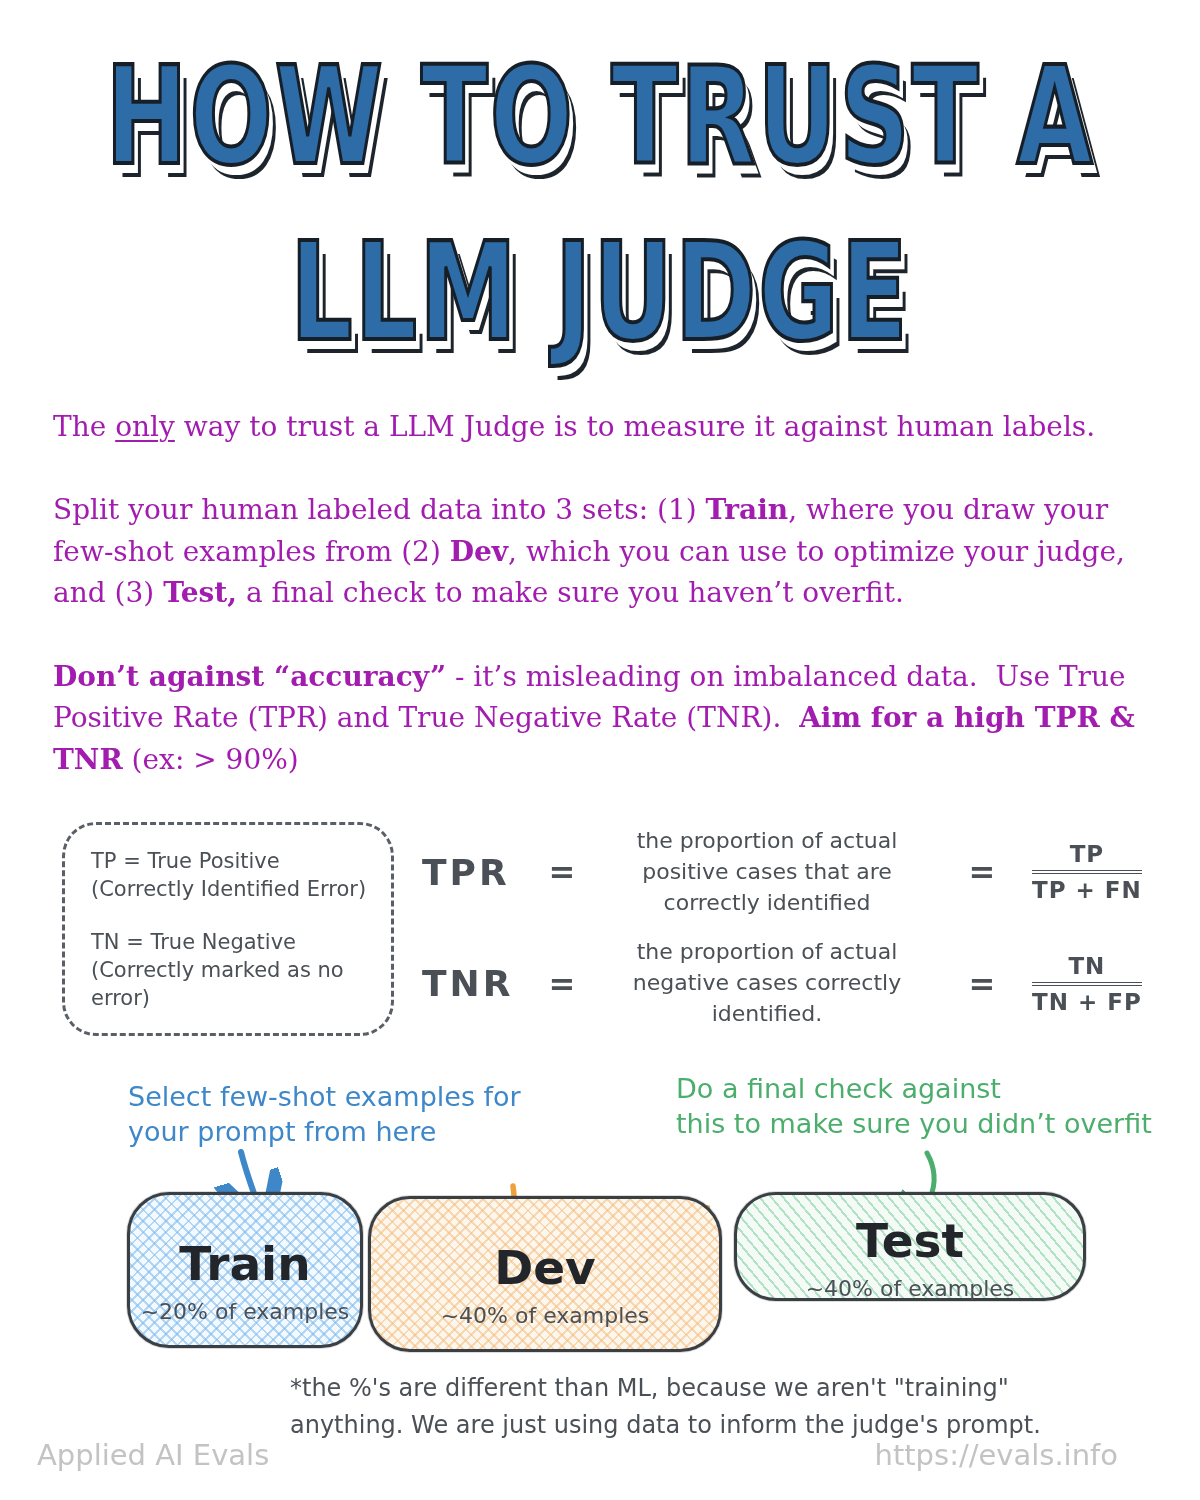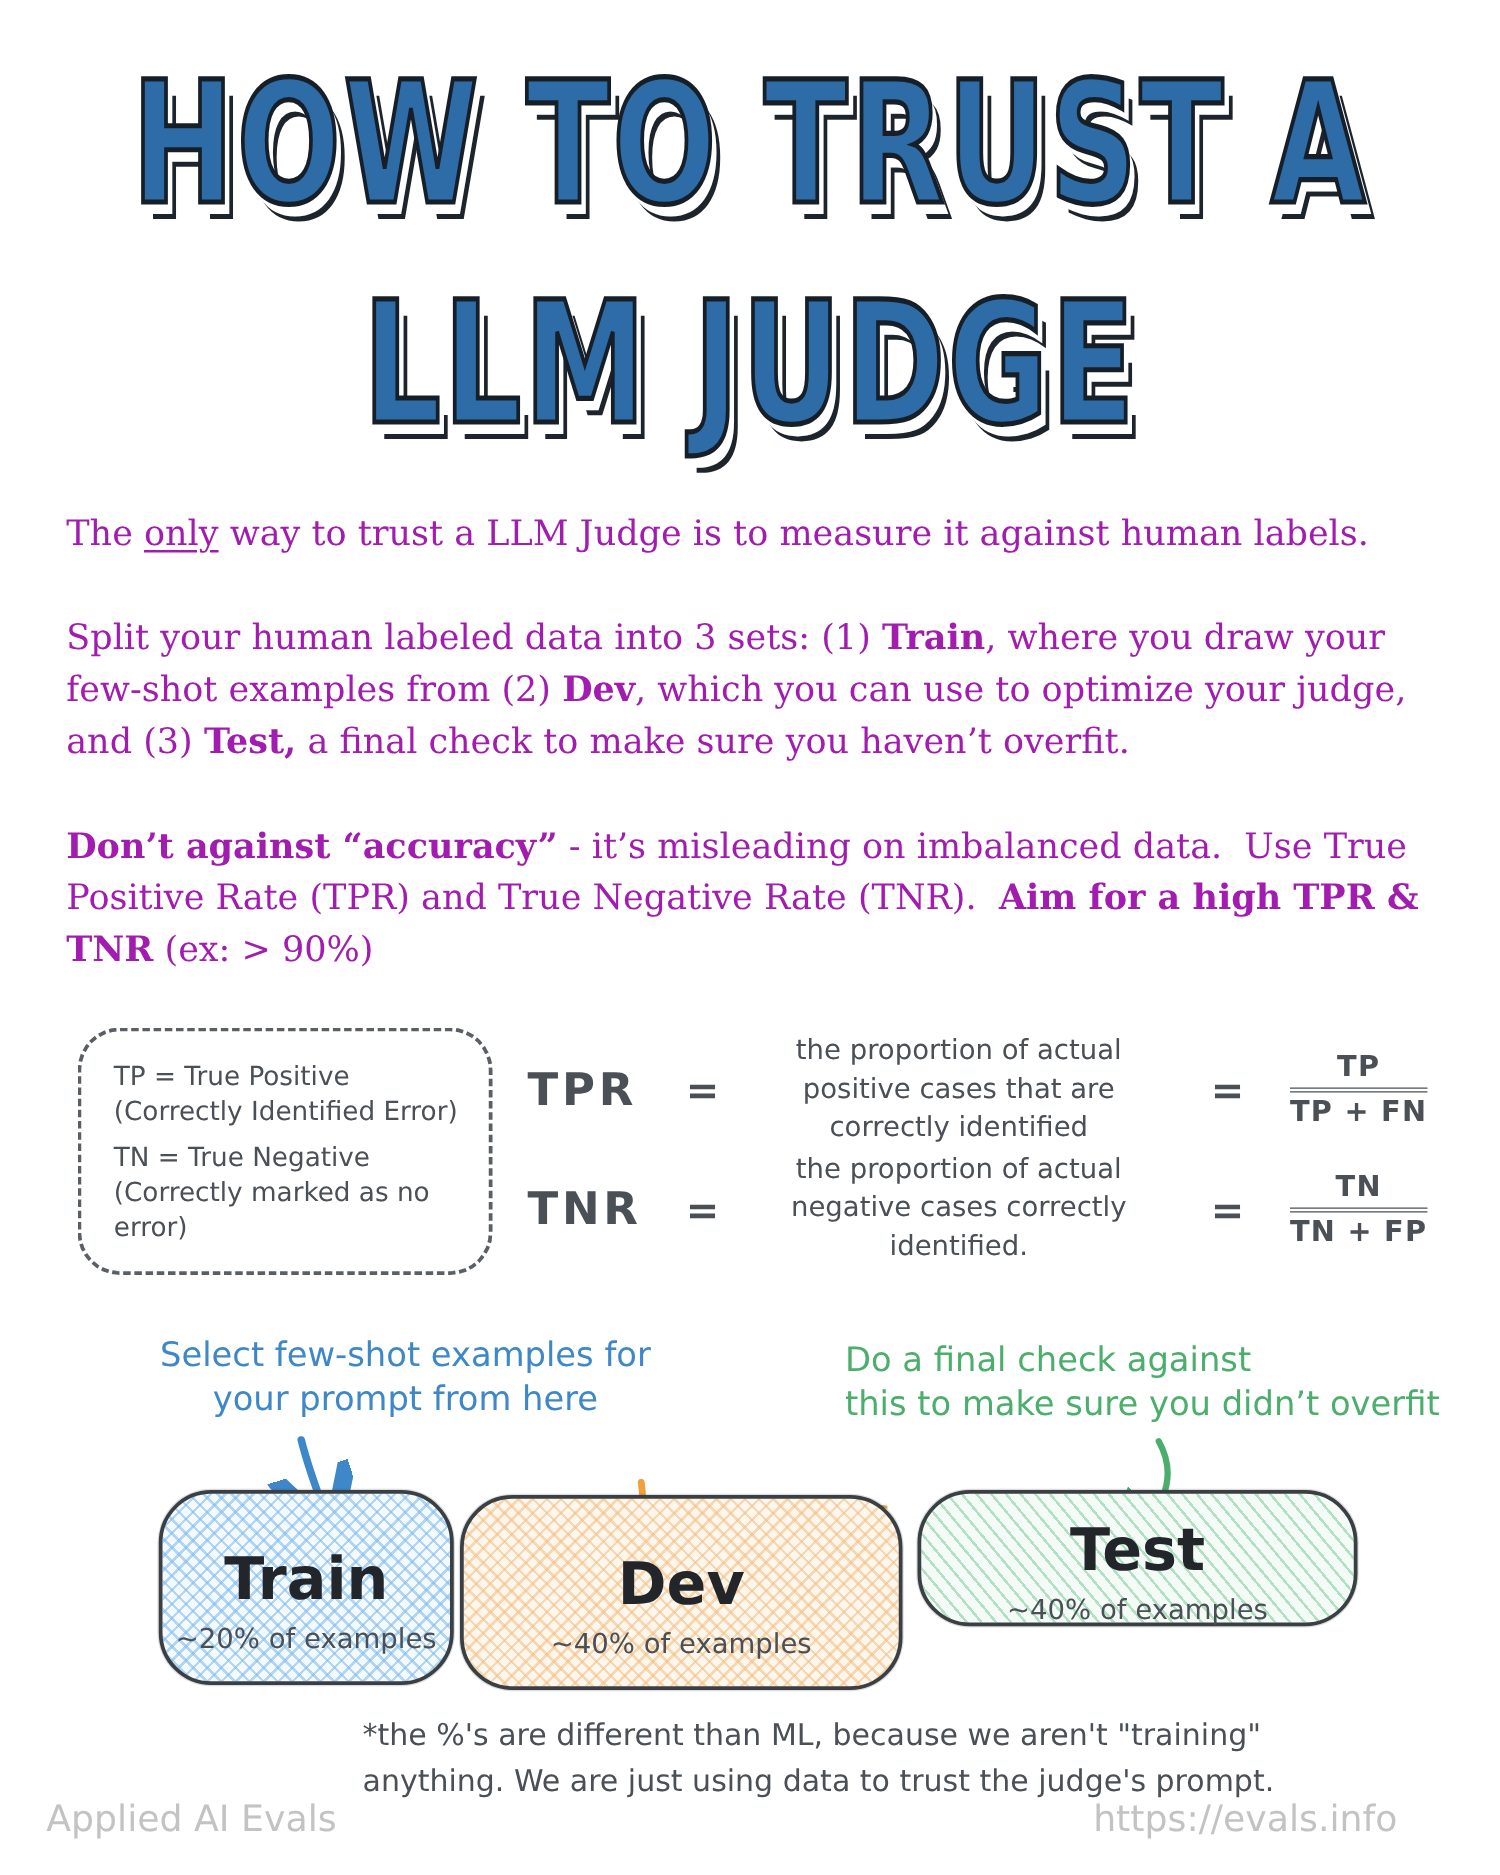--- a/index.html
+++ b/index.html
@@ -38,38 +38,38 @@
   .u { text-decoration:underline; text-decoration-thickness:2px; text-underline-offset:4px; }
 
   
   .hand { font-family:"DejaVu Sans", sans-serif; color:#4a5056; }
   .metrics { display:flex; margin:6px 0 0 62px; }
   .defbox {
     width:332px;
     border:3px dashed #5a5f66;
     border-radius:34px;
     padding:22px 22px 20px 26px;
-    display:flex; flex-direction:column; gap:8px;
+    display:flex; flex-direction:column; gap:24px;
     font-size:21px; line-height:1.35;
     white-space:pre-line;
   }
   .eqcol { display:flex; flex-direction:column; justify-content:space-between; padding:4px 0 6px 0; }
   .metric-row { display:flex; align-items:center; }
   .metric-label { width:110px; margin-left:28px; font-size:36px; letter-spacing:3px; font-weight:bold; }
   .metric-eq { width:60px; text-align:center; font-size:32px; font-weight:bold; color:#4a5056; }
   .metric-desc { width:330px; margin-left:10px; text-align:center; font-size:22px; line-height:1.4; white-space:pre-line; }
   .metric-eq2 { width:100px; text-align:center; font-size:32px; font-weight:bold; color:#4a5056; }
   .frac { text-align:center; font-size:23px; font-weight:bold; letter-spacing:1px; }
   .frac .num { display:block; padding:0 12px 3px; border-bottom:4px double #4a5056; }
   .frac .den { display:block; padding-top:3px; white-space:nowrap; }
 
   
   .diagram { position:absolute; left:0; top:1040px; width:1200px; height:460px; }
   .annotation { position:absolute; font-size:27px; line-height:1.28; white-space:pre-line; font-weight:500; }
-  .annotation.train-note { left:128px; top:28px; color:#3e87c9;text-align:center; }
+  .annotation.train-note { left:128px; top:40px; color:#3e87c9; }
   .annotation.test-note  { left:676px; top:32px; color:#4cae6c; }
   .annotation.dev-note   { left:400px; top:106px; color:#f0a03c;margin-top:48px; }
 
   .arrows { position:absolute; left:0; top:0; width:1200px; height:460px; pointer-events:none; }
 
   .set-box {
     position:absolute;
     border:3px solid #3a3f44;
     border-radius:42px;
     display:flex; flex-direction:column; align-items:center; justify-content:center;
@@ -196,17 +196,17 @@
   <div class="set-box box-dev">
     <div class="set-name hand">Dev</div>
     <div class="set-share hand">~40% of examples</div>
   </div>
   <div class="set-box box-test">
     <div class="set-name hand">Test</div>
     <div class="set-share hand">~40% of examples</div>
   </div>
 
   <div class="footnote hand">*the %'s are different than ML, because we aren't "training"
-anything.  We are just using data to trust the judge's prompt.</div>
+anything.  We are just using data to inform the judge's prompt.</div>
 
   <div class="footer-text footer-left">Applied AI Evals</div>
   <div class="footer-text footer-right">https://evals.info</div>
 </div>
 
 </body></html>

